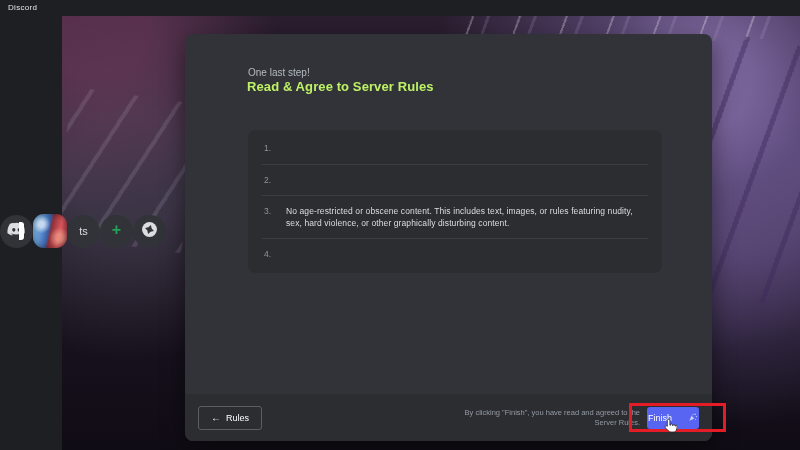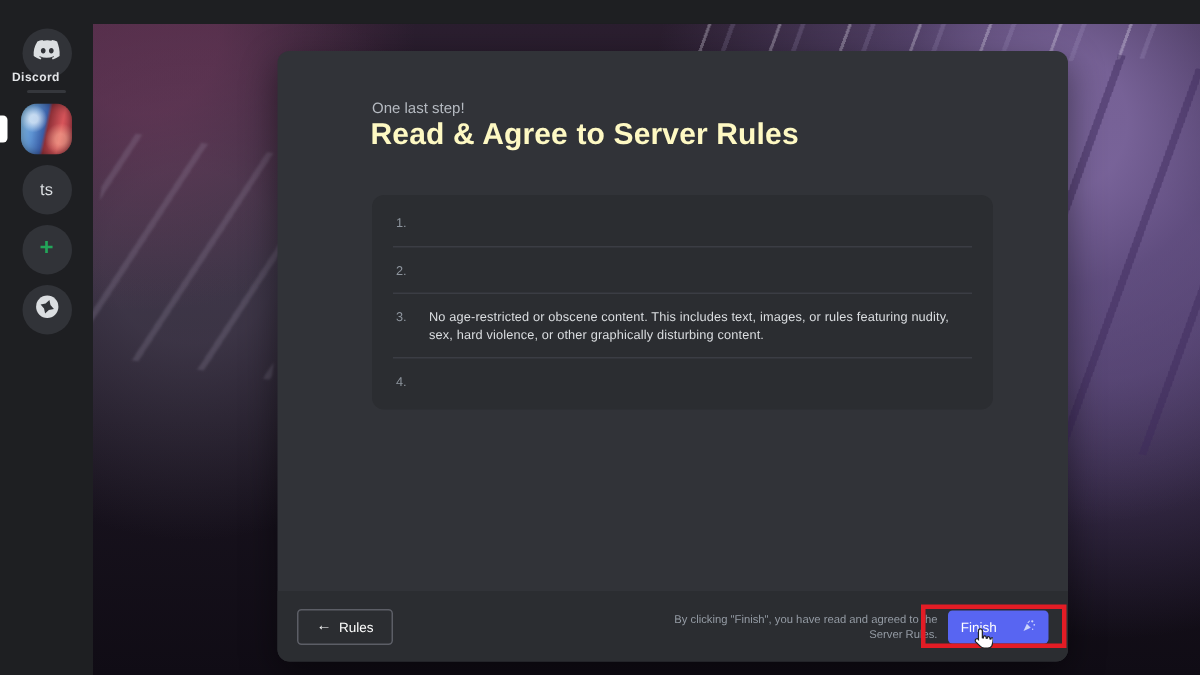--- a/index.html
+++ b/index.html
@@ -18,57 +18,57 @@
     filter:blur(.4px);opacity:.85;}
   .streaks-left{position:absolute;left:62px;top:95px;width:130px;height:150px;z-index:1;transform:rotate(8deg);
     background:repeating-linear-gradient(115deg,transparent 0 16px,rgba(170,162,186,.20) 16px 20px,transparent 20px 40px);
     filter:blur(.6px);}
   .streaks-right{position:absolute;left:700px;top:40px;width:110px;height:260px;z-index:1;transform:rotate(10deg);
     background:repeating-linear-gradient(100deg,transparent 0 22px,rgba(60,40,90,.45) 22px 27px,transparent 27px 52px);
     filter:blur(.5px);}
 
   
   .titlebar{position:absolute;left:0;top:0;width:800px;height:16px;background:#1e1f22;z-index:4;}
-  .app-title{position:absolute;left:8px;top:3px;font-size:8px;font-weight:bold;color:#e3e5e8;letter-spacing:.3px;margin-top:44px;}
+  .app-title{position:absolute;left:8px;top:3px;font-size:8px;font-weight:normal;color:#e3e5e8;letter-spacing:.3px;}
   .sidebar{position:absolute;left:0;top:16px;width:62px;height:434px;background:#1e1f22;z-index:3;
-    display:flex;flex-direction:column;align-items:center;padding-top:3px;}
+    display:flex;align-items:center;padding-top:3px;}
   .gbtn{width:33px;height:33px;border-radius:50%;background:#313338;display:flex;align-items:center;justify-content:center;
     margin-bottom:7px;position:relative;cursor:pointer;flex-shrink:0;}
   .gdivider{width:26px;height:2px;border-radius:1px;background:#35373c;margin:1px 0 7px 0;}
   .server-img{width:34px;height:34px;border-radius:11px;margin-bottom:7px;position:relative;flex-shrink:0;
     background:
       radial-gradient(circle at 25% 30%, rgba(230,240,250,.75) 0 8%, transparent 26%),
       radial-gradient(circle at 78% 70%, rgba(255,190,160,.5) 0 10%, transparent 30%),
       linear-gradient(102deg,#8ec8ee 0%,#5e93d2 28%,#3a5ea6 46%,#8e3038 52%,#d9565b 74%,#97303f 100%);
     box-shadow:inset 0 0 6px rgba(0,0,0,.45);}
   .pill{position:absolute;left:-14px;top:8px;width:5px;height:18px;background:#fff;border-radius:0 3px 3px 0;}
   .ts-label{color:#dbdee1;font-size:11px;}
   .plus-glyph{color:#23a559;font-size:16px;font-weight:bold;line-height:1;margin-top:-2px;}
 
   
   .modal{position:absolute;left:185px;top:34px;width:527px;height:407px;background:#313338;border-radius:8px;z-index:5;
     box-shadow:0 8px 24px rgba(0,0,0,.45);}
   .eyebrow{position:absolute;left:63px;top:33px;font-size:10px;color:#b5bac1;}
-  .modal-title{position:absolute;left:62px;top:45px;font-size:20px;font-weight:bold;color:#fef9c3;letter-spacing:.1px;}
+  .modal-title{position:absolute;left:62px;top:45px;font-size:13px;font-weight:bold;color:#bef264;letter-spacing:.1px;}
   .rules-box{position:absolute;left:63px;top:96px;width:414px;background:#2b2d31;border-radius:8px;padding:3px 0;}
   .rule-row{display:flex;padding:10px 14px 9px 16px;}
   .rule-num{width:22px;flex-shrink:0;font-size:8.5px;line-height:11.5px;color:#8e959e;}
   .rule-text{font-size:8.5px;line-height:11.5px;color:#dbdee1;letter-spacing:.1px;}
   .rule-divider{height:1px;background:#3b3d44;margin:0 14px;}
 
   
   .modal-footer{position:absolute;left:0;bottom:0;width:100%;height:47px;background:#2b2d31;border-radius:0 0 8px 8px;
     display:flex;align-items:center;padding:0 13px;}
   .back-btn{width:64px;height:24px;border:1px solid #5c5e66;border-radius:3px;background:transparent;color:#fff;
     font-size:9px;display:flex;align-items:center;justify-content:center;gap:5px;cursor:pointer;}
   .back-arrow{font-size:10px;line-height:1;color:#fff;}
   .footer-spacer{flex:1;}
   .footer-note{width:198px;text-align:right;font-size:7.5px;line-height:10px;color:#949ba4;margin-right:7px;}
   .finish-wrap{position:relative;flex-shrink:0;}
-  .finish-btn{width:67px;height:22px;background:#5865f2;border:none;border-radius:3px;color:#fff;font-size:9px;
+  .finish-btn{width:52px;height:22px;background:#5865f2;border:none;border-radius:3px;color:#fff;font-size:9px;
     display:flex;align-items:center;justify-content:center;gap:16px;cursor:pointer;}
   .annotation-box{position:absolute;left:-18px;top:-4px;width:97px;height:29px;border:3px solid #e31c25;z-index:9;pointer-events:none;}
   .cursor{position:absolute;left:17px;top:11px;z-index:10;pointer-events:none;}
 </style>
 </head>
 <body>
 
 <div id="stage">
 
   <div class="artwork"></div>

